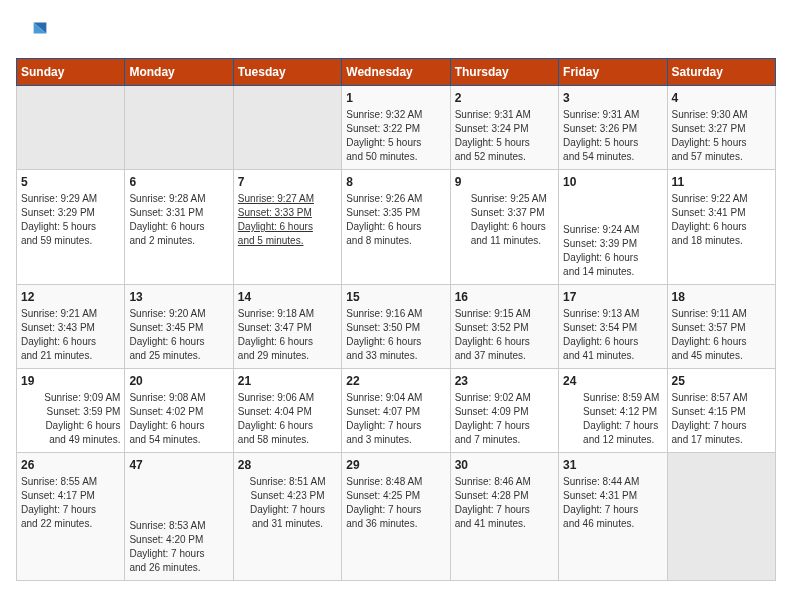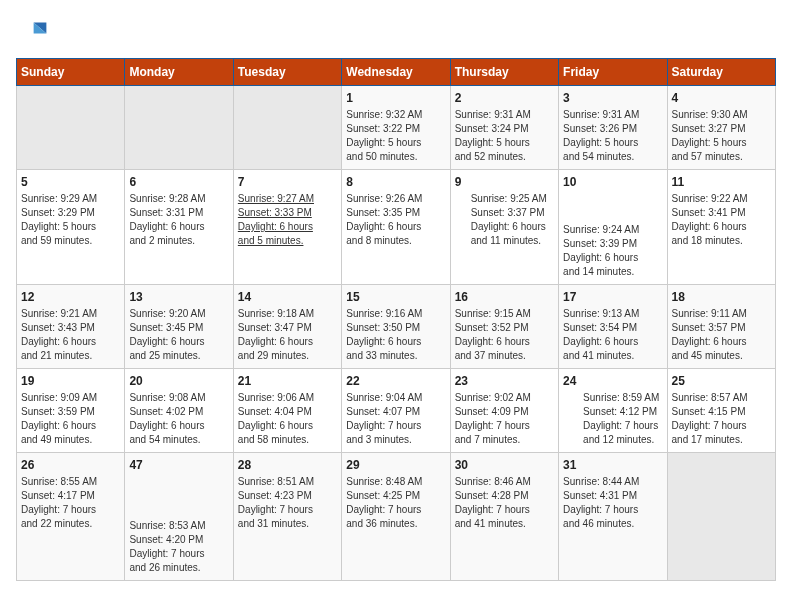--- a/index.html
+++ b/index.html
@@ -254,21 +254,21 @@
           <div class="day-number">18</div>
           <div class="day-info" style="white-space: pre-line;">Sunrise: 9:11 AM
 Sunset: 3:57 PM
 Daylight: 6 hours
 and 45 minutes.</div>
         </td>
       </tr>
       <tr>
         <td>
           <div class="day-number">19</div>
-          <div class="day-info" style="white-space: pre-line;">Sunrise: 9:09 AM
+          <div class="day-info" style="white-space: pre-line; text-align: right;">Sunrise: 9:09 AM
 Sunset: 3:59 PM
 Daylight: 6 hours
 and 49 minutes.</div>
         </td>
         <td>
           <div class="day-number">20</div>
           <div class="day-info" style="white-space: pre-line;">Sunrise: 9:08 AM
 Sunset: 4:02 PM
 Daylight: 6 hours
 and 54 minutes.</div>
@@ -319,21 +319,21 @@
         </td>
         <td>
           <div class="day-number">47</div>
           <div class="day-info" style="white-space: pre-line; margin-top: 47px;">Sunrise: 8:53 AM
 Sunset: 4:20 PM
 Daylight: 7 hours
 and 26 minutes.</div>
         </td>
         <td>
           <div class="day-number">28</div>
-          <div class="day-info" style="white-space: pre-line;">Sunrise: 8:51 AM
+          <div class="day-info" style="white-space: pre-line; text-align: center;">Sunrise: 8:51 AM
 Sunset: 4:23 PM
 Daylight: 7 hours
 and 31 minutes.</div>
         </td>
         <td>
           <div class="day-number">29</div>
           <div class="day-info" style="white-space: pre-line;">Sunrise: 8:48 AM
 Sunset: 4:25 PM
 Daylight: 7 hours
 and 36 minutes.</div>

